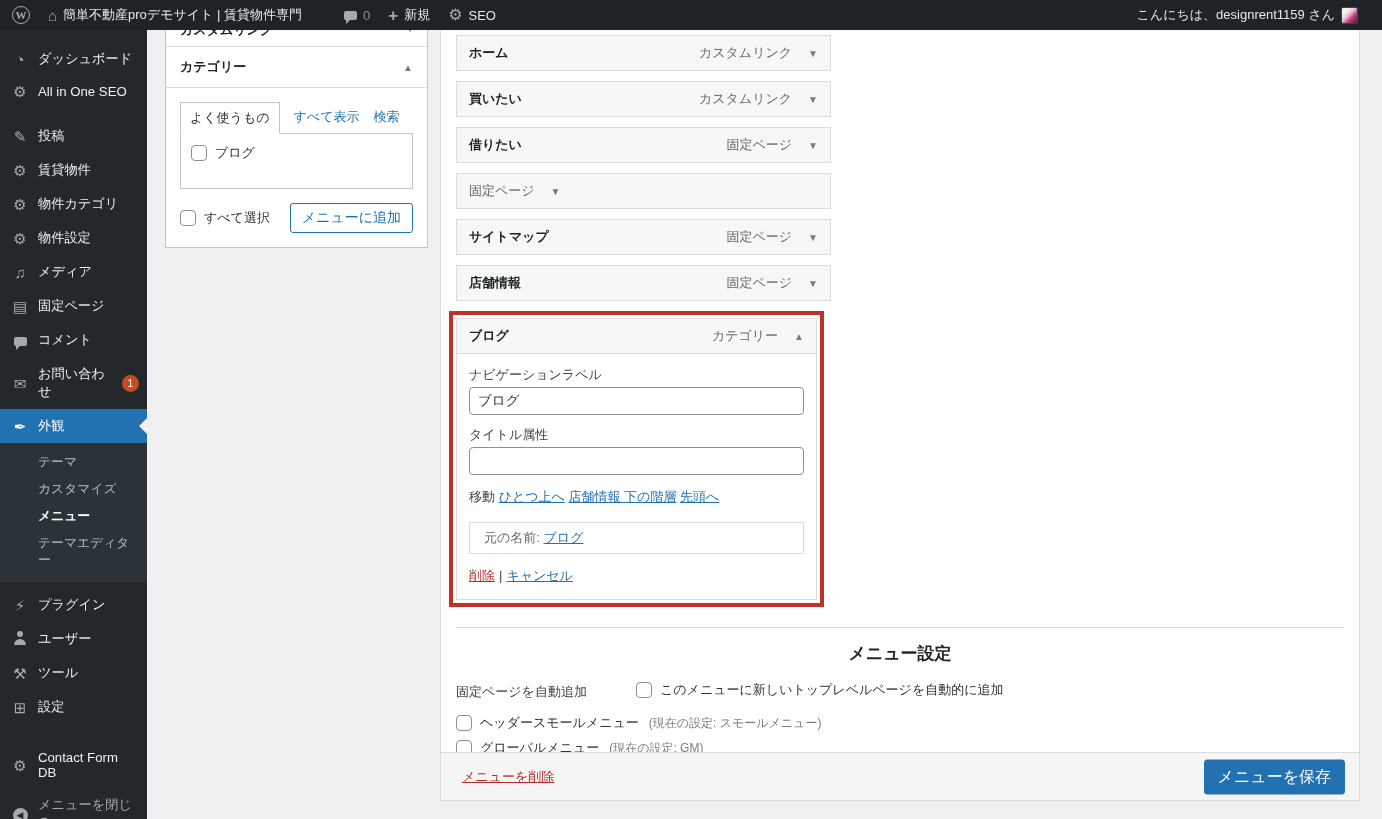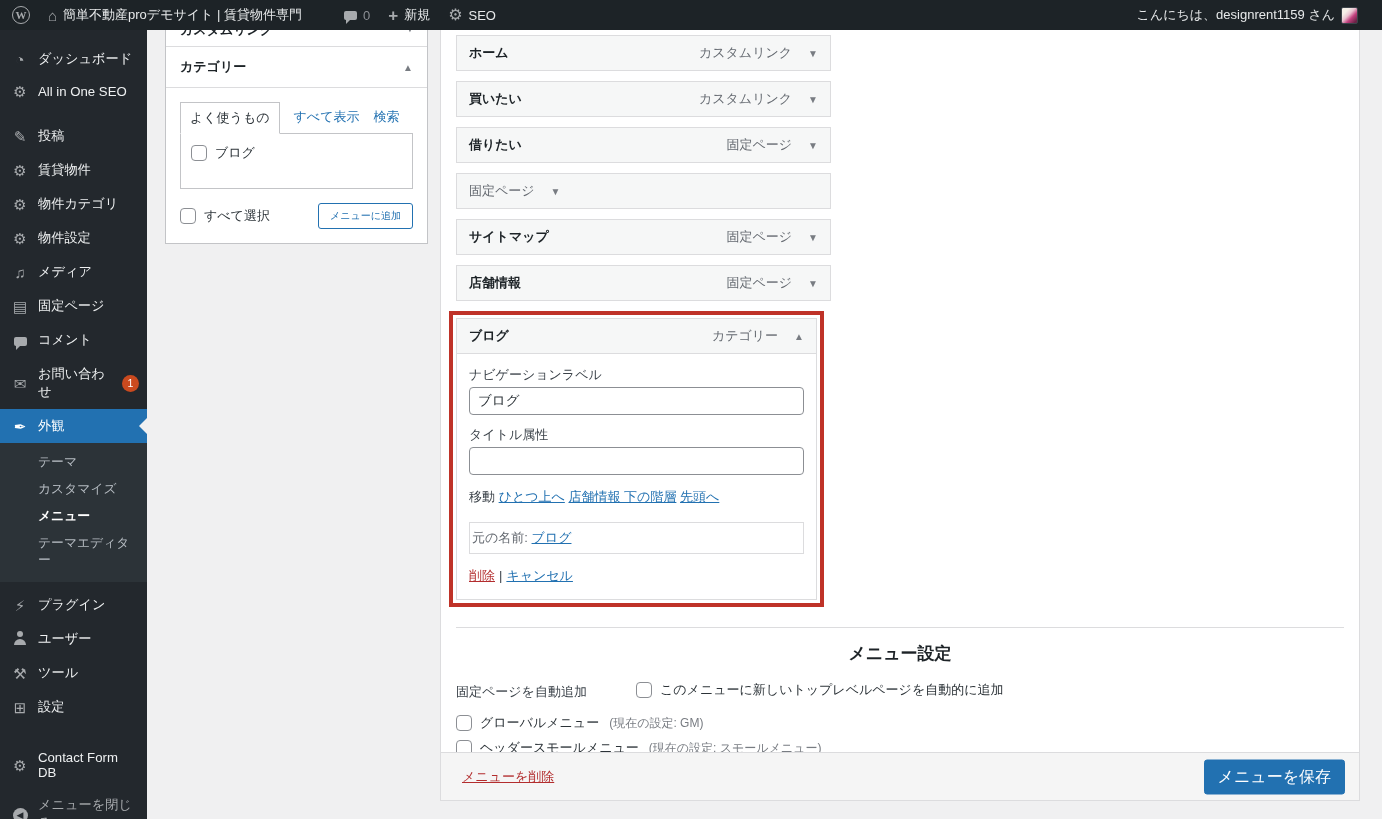--- a/index.html
+++ b/index.html
@@ -46,38 +46,38 @@
   .panel-header .ph-arrow { color:#787c82; font-size:10px; }
   .panel-body { padding:14px; }
   .tabs { display:flex; align-items:flex-end; gap:14px; margin-bottom:-1px; position:relative; z-index:2; }
   .tab { padding:6px 9px; border:1px solid #c3c4c7; border-bottom:1px solid #fff; background:#fff; color:#2c3338; cursor:pointer; }
   .tab-link { color:#2271b1; cursor:pointer; padding-bottom:8px; }
   .tab-panel { border:1px solid #c3c4c7; padding:10px; height:56px; position:relative; z-index:1; }
   .cb-row { display:flex; align-items:center; gap:8px; color:#2c3338; }
   .checkbox { width:16px; height:16px; border:1px solid #8c8f94; border-radius:4px; background:#fff; display:inline-block; position:relative; flex:0 0 16px; cursor:pointer; }
   .checkbox.checked::after { content:"✓"; position:absolute; left:1px; top:-2px; color:#3582c4; font-size:14px; font-weight:bold; }
   .panel-footer { display:flex; align-items:center; justify-content:space-between; margin-top:14px; }
-  .btn-secondary { border:1px solid #2271b1; color:#2271b1; background:#fff; border-radius:3px; padding:5px 11px; cursor:pointer; font-size:10px; }
+  .btn-secondary { border:1px solid #2271b1; color:#2271b1; background:#fff; border-radius:3px; padding:5px 11px; cursor:pointer; font-size:14px; }
 
   
   .editor { position:absolute; left:293px; top:0; width:920px; height:771px; background:#fff; border:1px solid #dcdcde; border-top:none; }
   .menu-list { padding:5px 0 0 15px; }
   .menu-row { width:375px; height:36px; background:#f6f7f7; border:1px solid #dcdcde; display:flex; align-items:center; padding:0 12px; margin-bottom:10px; cursor:move; }
   .mr-title { flex:1; font-weight:bold; color:#1d2327; }
   .mr-type { color:#646970; margin-right:16px; }
   .mr-arrow { color:#787c82; font-size:10px; cursor:pointer; }
   .red-wrap { width:375px; border:4px solid #bf3228; padding:3px; margin-left:-7px; margin-bottom:10px; }
   .red-wrap .menu-row { width:100%; margin-bottom:0; }
   .item-body { border:1px solid #dcdcde; border-top:none; background:#fff; padding:12px 12px 14px; }
   .field-label { color:#3c434a; display:block; margin-bottom:3px; }
   .text-input { width:100%; height:28px; border:1px solid #8c8f94; border-radius:4px; padding:0 8px; font-size:13.5px; color:#2c3338; background:#fff; font-family:inherit; }
   .field { margin-bottom:11px; }
   .move-line { margin:13px 0 16px; color:#3c434a; }
   .move-line a, .link { color:#2271b1; text-decoration:underline; cursor:pointer; }
-  .orig-box { border:1px solid #dcdcde; padding:6px 2px; color:#646970; margin-bottom:13px; }
+  .orig-box { border:1px solid #dcdcde; padding:6px 14px; color:#646970; margin-bottom:13px; }
   .danger-link { color:#b32d2e; text-decoration:underline; cursor:pointer; }
   .pipe { color:#3c434a; margin:0 4px; }
 
   
   .settings { margin:20px 15px 0; border-top:1px solid #dcdcde; padding-top:14px; }
   .settings h3 { font-size:17px; color:#1d2327; margin-bottom:16px;text-align:center; }
   .set-row { display:flex; margin-bottom:13px; }
   .set-label { width:180px; color:#3c434a; padding-top:2px; flex:0 0 180px; }
   .set-field { display:flex; flex-direction:column; gap:7px; }
   .loc-note { color:#787c82; font-size:12px; margin-left:2px; }
@@ -305,27 +305,27 @@
           <span class="cb-row">
             <span class="checkbox"></span>
             <span>このメニューに新しいトップレベルページを自動的に追加</span>
           </span>
         </div>
       </div>
       <div class="set-row">
         <div class="set-field">
           <span class="cb-row">
             <span class="checkbox"></span>
-            <span>グローバルメニュー</span>
-            <span class="loc-note">(現在の設定: GM)</span>
+            <span>ヘッダースモールメニュー</span>
+            <span class="loc-note">(現在の設定: スモールメニュー)</span>
           </span>
           <span class="cb-row">
             <span class="checkbox"></span>
-            <span>ヘッダースモールメニュー</span>
-            <span class="loc-note">(現在の設定: スモールメニュー)</span>
+            <span>グローバルメニュー</span>
+            <span class="loc-note">(現在の設定: GM)</span>
           </span>
           <span class="cb-row">
             <span class="checkbox checked"></span>
             <span>フッターメニュー</span>
           </span>
         </div>
       </div>
     </div>
 
     <div class="editor-footer">

